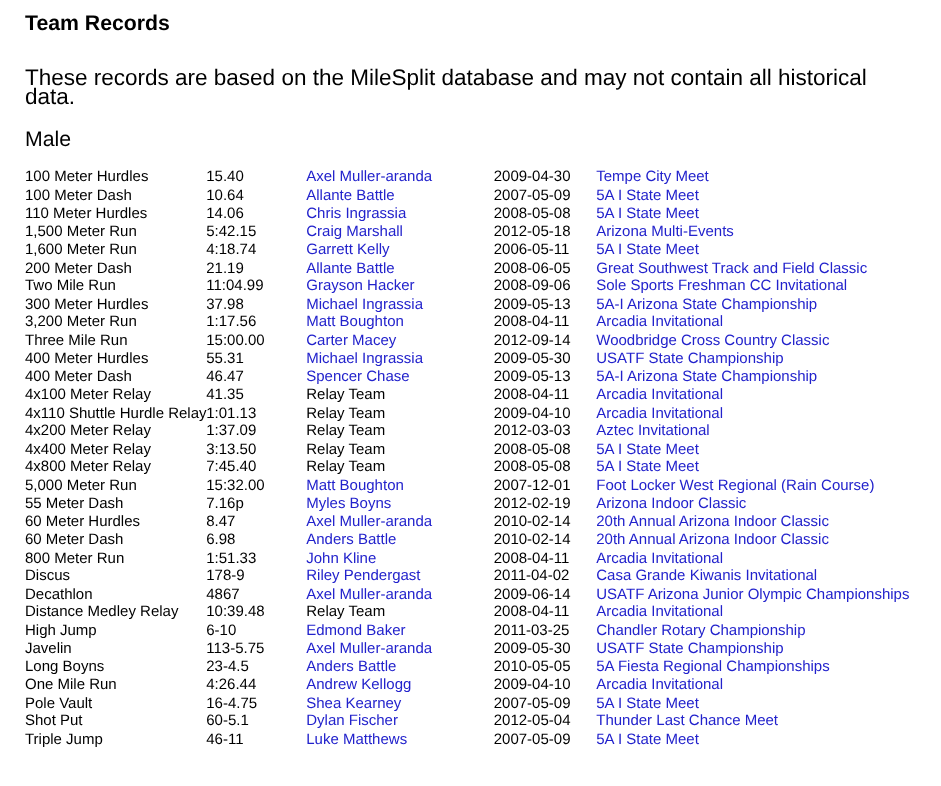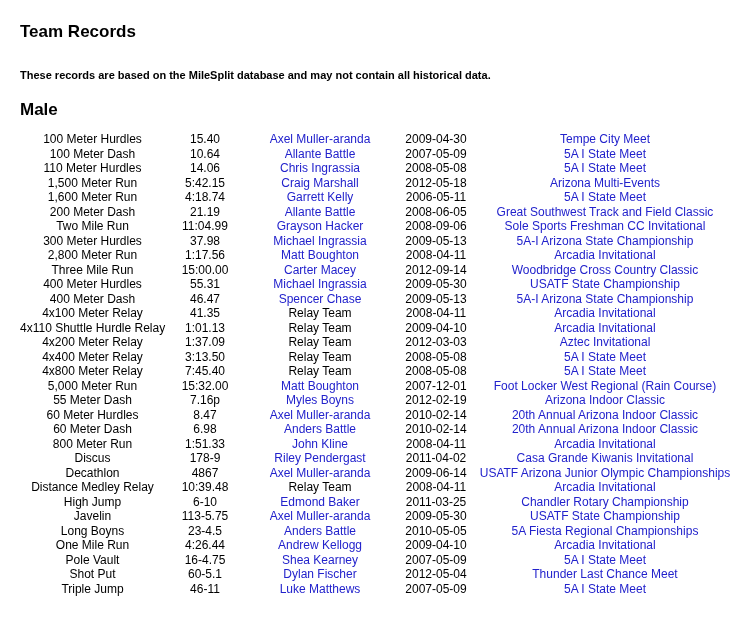--- a/index.html
+++ b/index.html
@@ -11,41 +11,39 @@
     overflow: hidden;
     font-family: "Liberation Sans", "DejaVu Sans", sans-serif;
     color: #000000;
   }
   .container {
     padding: 0 20px;
   }
   h1.page-title {
     font-size: 17px;
     font-weight: bold;
-    margin: 22px 0 0 0;
+    margin: 9px 0 0 0;
     line-height: 20px;
   }
   p.disclaimer {
-    font-size: 11px;
+    font-size: 18px;
     margin: 26px 0 12px 0;
     line-height: 15px;
-    font-weight: bold;
   }
   h2.section-heading {
     font-size: 17px;
-    font-weight: bold;
+    font-weight: normal;
     margin: 17px 0 0 0;
     line-height: 20px;
   }
   table.records {
     border-collapse: collapse;
     table-layout: fixed;
     width: 713px;
     margin-top: 12px;
-    text-align: center;
   }
   table.records td {
     padding: 0;
     font-size: 12px;
     line-height: 14.5px;
     white-space: nowrap;
     vertical-align: top;
     overflow: visible;
   }
   col.c-event   { width: 145px; }
@@ -126,21 +124,21 @@
           <td><a class="lnk" href="#">Sole Sports Freshman CC Invitational</a></td>
         </tr>
         <tr>
           <td><span>300 Meter Hurdles</span></td>
           <td><span>37.98</span></td>
           <td><a class="lnk" href="#">Michael Ingrassia</a></td>
           <td><span>2009-05-13</span></td>
           <td><a class="lnk" href="#">5A-I Arizona State Championship</a></td>
         </tr>
         <tr>
-          <td><span>2,800 Meter Run</span></td>
+          <td><span>3,200 Meter Run</span></td>
           <td><span>1:17.56</span></td>
           <td><a class="lnk" href="#">Matt Boughton</a></td>
           <td><span>2008-04-11</span></td>
           <td><a class="lnk" href="#">Arcadia Invitational</a></td>
         </tr>
         <tr>
           <td><span>Three Mile Run</span></td>
           <td><span>15:00.00</span></td>
           <td><a class="lnk" href="#">Carter Macey</a></td>
           <td><span>2012-09-14</span></td>

